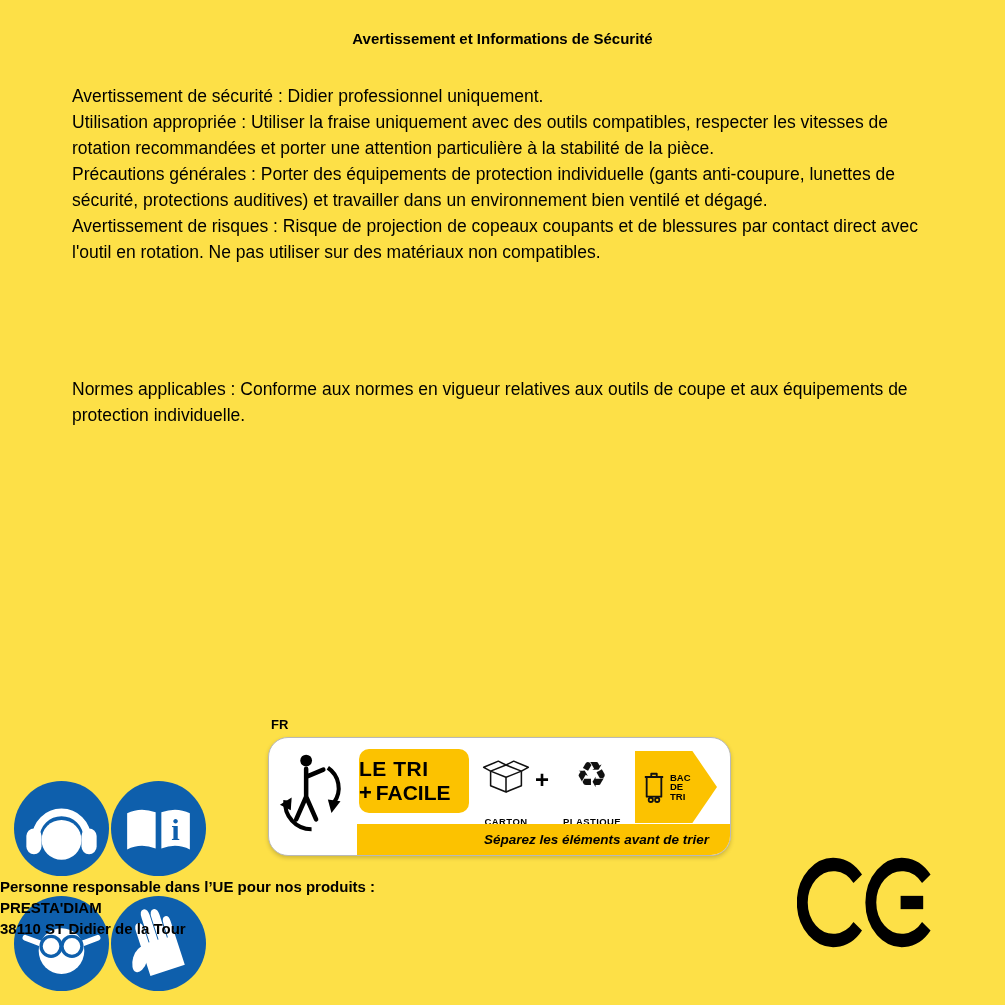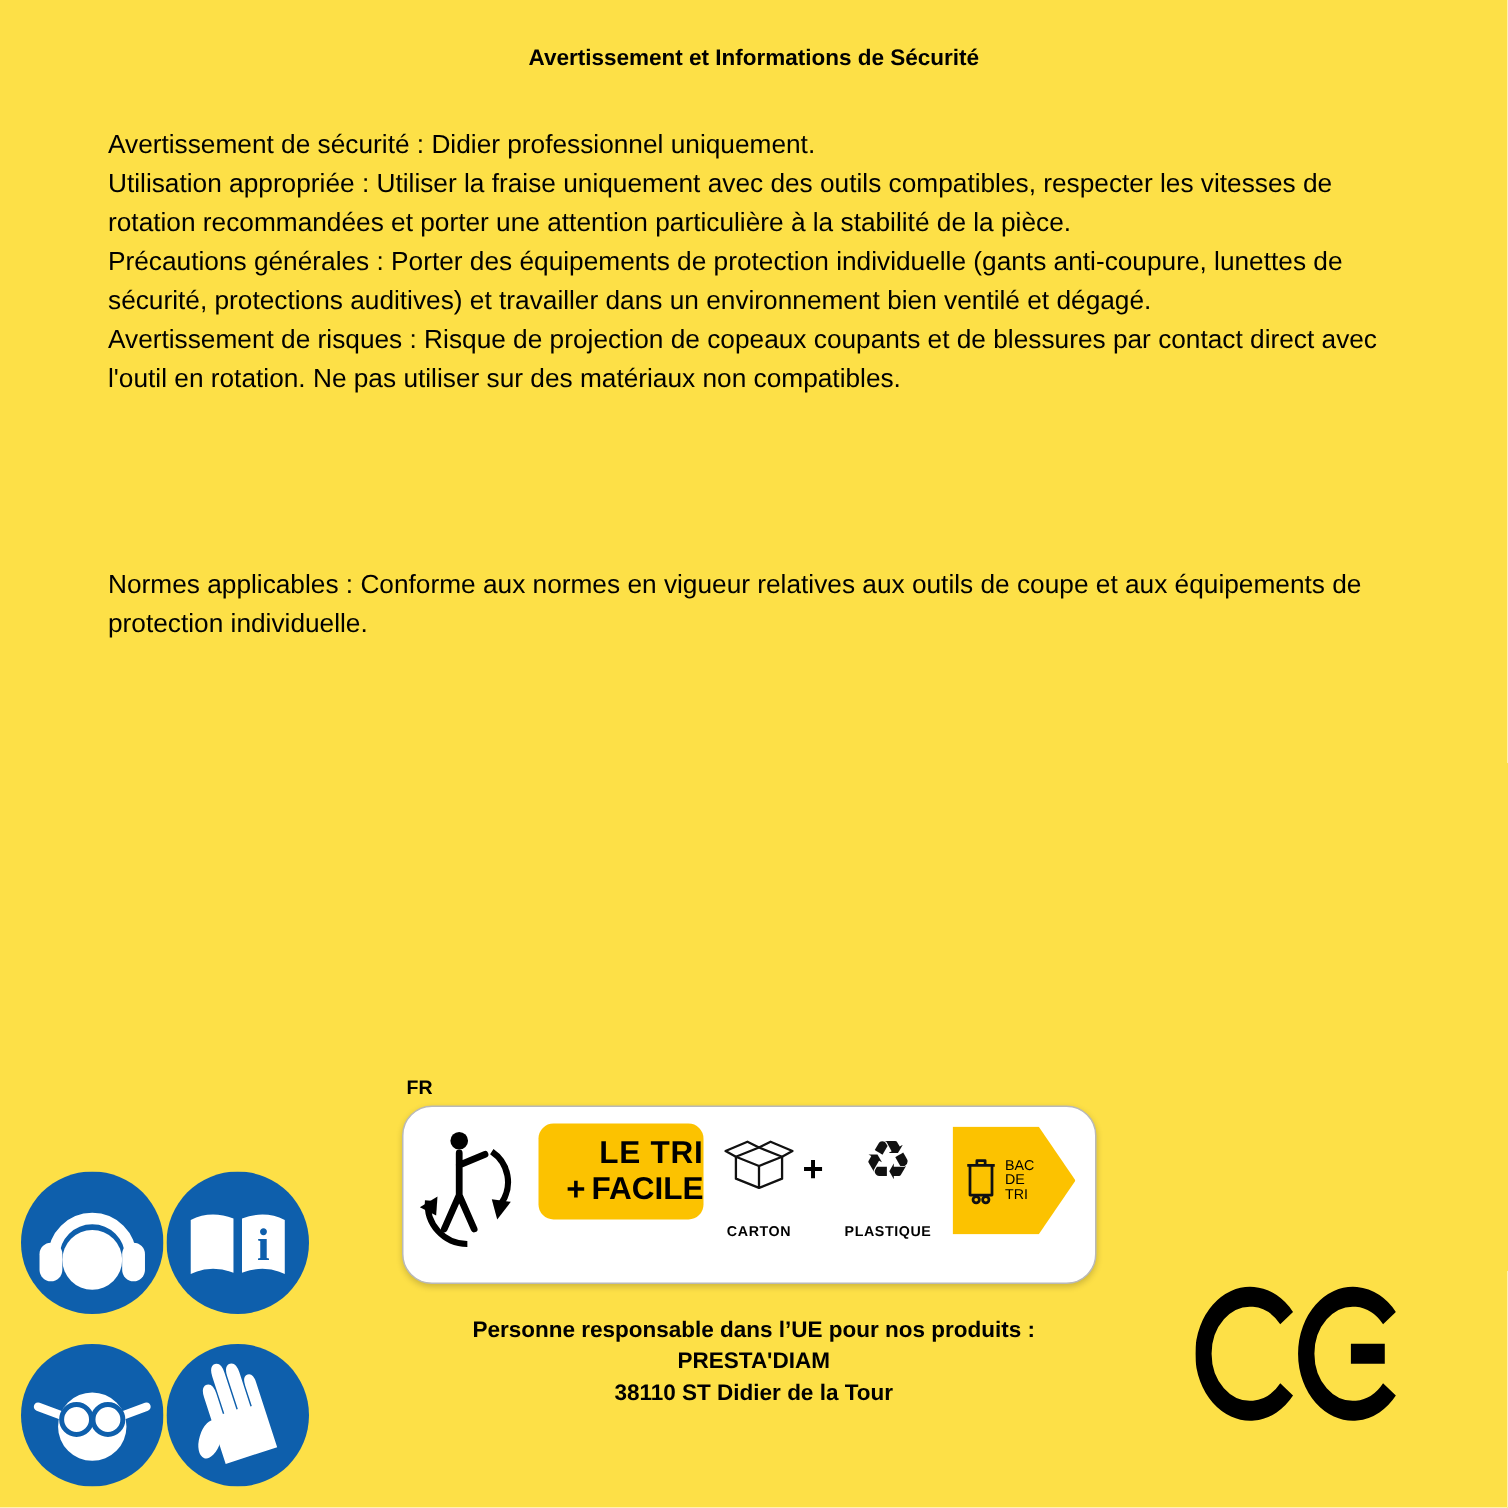--- a/index.html
+++ b/index.html
@@ -32,52 +32,52 @@
   .fr-label { position:absolute; left:271px; top:717px; font-size:13px; font-weight:bold; }
   .infotri {
     position:absolute; left:268px; top:737px; width:463px; height:119px;
     background:#fff; border:1.5px solid #b9b9b9; border-radius:20px;
     box-shadow:0 2px 4px rgba(0,0,0,.18); overflow:hidden;
   }
   .triman { position:absolute; left:10px; top:8px; width:76px; height:96px; }
   .letri-badge {
     position:absolute; left:90px; top:11px; width:110px; height:64px;
     background:var(--infotri-yellow,#fcc200); border-radius:10px;
-    display:flex; flex-direction:column; align-items:flex-end; justify-content:center;
+    display:flex; flex-direction:column; align-items:flex-start; justify-content:center;
     font-weight:bold; color:#000;
   }
   .letri-l1 { font-size:21px; letter-spacing:.5px; line-height:24px; }
   .letri-l2 { font-size:21px; line-height:24px; display:flex; gap:4px; align-items:center; }
   .letri-plus { font-size:22px; font-weight:900; }
   .material { position:absolute; top:16px; text-align:center; }
   .carton { left:207px; width:60px; }
   .plastique { left:290px; width:66px; }
   .material-icon { height:42px; display:flex; align-items:center; justify-content:center; }
   .material-icon svg { width:50px; height:40px; }
   .recycle-glyph { font-size:36px; line-height:40px; color:#111; font-family:"DejaVu Sans", sans-serif; }
   .material-label { font-size:9.5px; font-weight:bold; letter-spacing:.4px; margin-top:20px; }
   .mid-plus { position:absolute; left:266px; top:28px; font-size:24px; font-weight:900; }
   .chevron {
     position:absolute; left:366px; top:13px; width:82px; height:72px;
     background:var(--infotri-yellow,#fcc200);
     clip-path:polygon(0 0, 70% 0, 100% 50%, 70% 100%, 0 100%);
     display:flex; align-items:center; padding-left:7px; gap:4px;
   }
   .chevron svg { width:24px; height:33px; flex:0 0 auto; }
-  .bin-text { font-size:9.5px; font-weight:normal; line-height:9.5px; }
+  .bin-text { font-size:9.5px; font-weight:bold; line-height:9.5px; }
   .tagline {
     position:absolute; left:88px; top:86px; right:0; bottom:0;
     background:var(--infotri-yellow,#fcc200);
     display:flex; align-items:center; justify-content:center; padding-left:106px;
     font-style:italic; font-weight:bold; font-size:13.5px;
   }
 
   .address {
     position:absolute; top:876px; left:0; width:100%;
-    text-align:center; font-weight:bold; font-size:15px; line-height:21px;
+    font-weight:bold; font-size:15px; line-height:21px;
   }
   .ce { position:absolute; left:797px; top:855px; width:148px; height:95px; }
 </style>
 </head>
 <body>
 
 <div class="page">
 
   <h1 class="title">Avertissement et Informations de Sécurité</h1>
 
@@ -178,20 +178,21 @@
         <circle cx="9.5" cy="31.5" r="2.3"></circle>
         <circle cx="16.5" cy="31.5" r="2.3"></circle>
       </svg>
       <div class="bin-text">
         <div>BAC</div>
         <div>DE</div>
         <div>TRI</div>
       </div>
     </div>
 
+    <div class="tagline">Séparez les éléments avant de trier</div>
   </div>
 
   <div class="address">
     <div>Personne responsable dans l’UE pour nos produits :</div>
     <div>PRESTA'DIAM</div>
     <div>38110 ST Didier de la Tour</div>
   </div>
 
   <svg class="ce" viewBox="0 0 190 100" preserveAspectRatio="none">
     <path d="M78 25 A40 40 0 1 0 78 75" stroke="#000" stroke-width="14" fill="none"></path>

